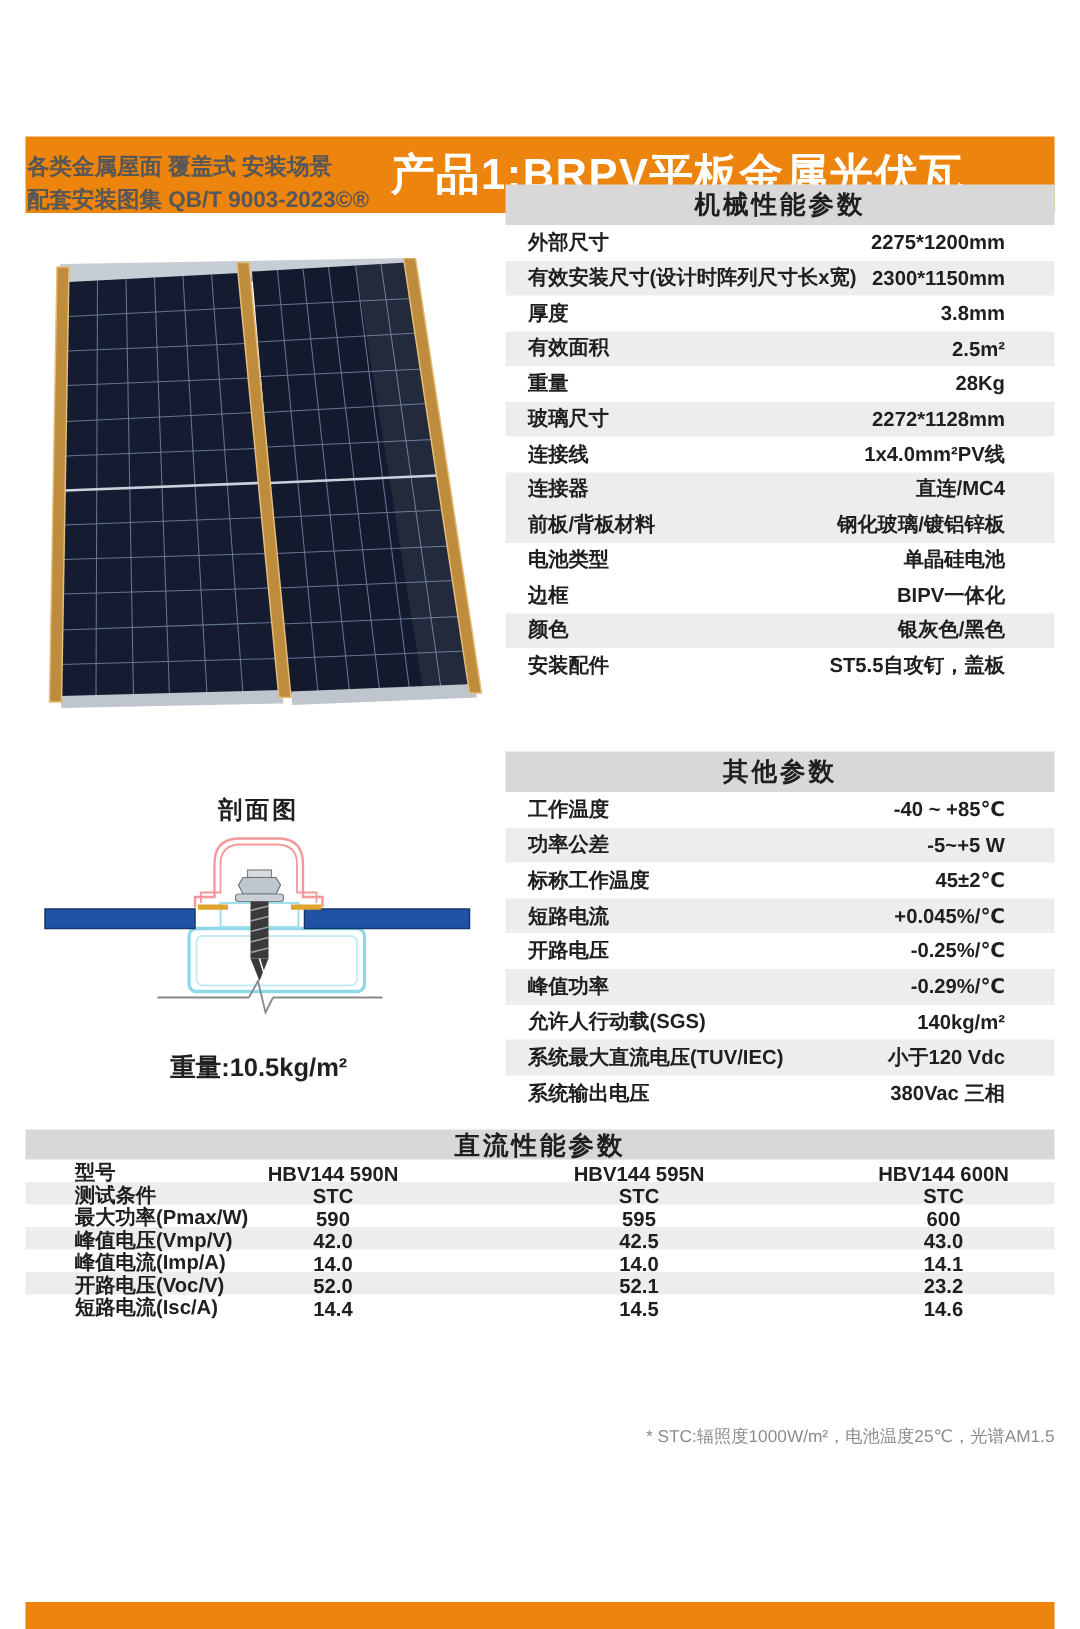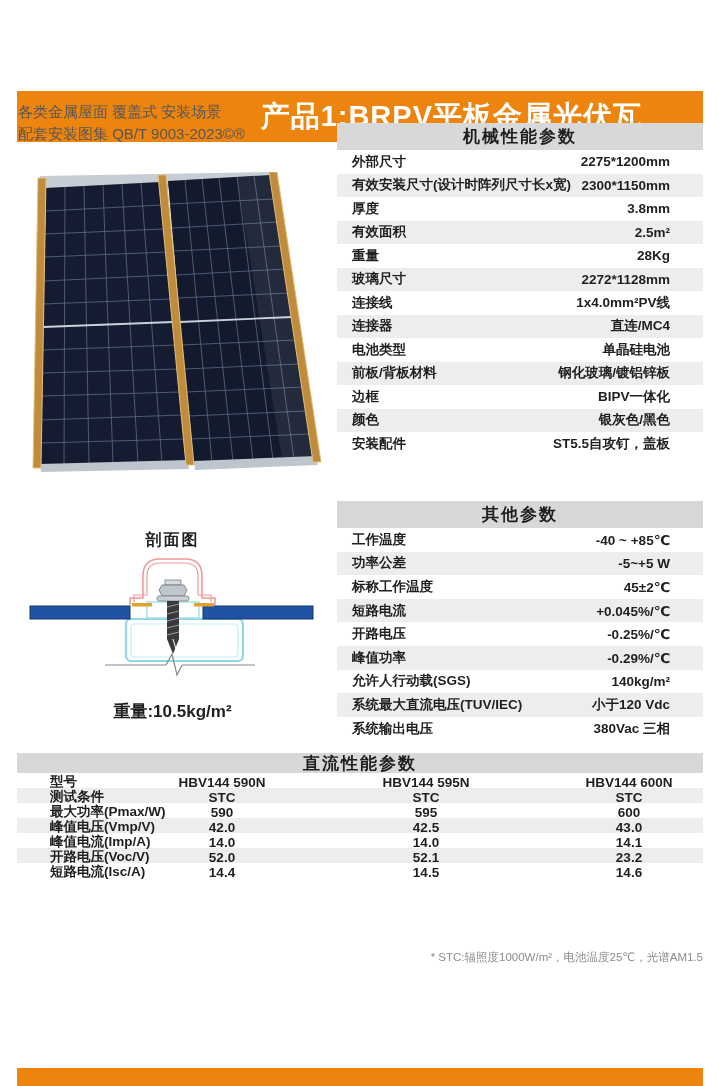--- a/index.html
+++ b/index.html
@@ -4,21 +4,21 @@
 <style>
   html,body{margin:0;padding:0;background:#fff;}
   .page{position:relative;width:720px;height:1086px;background:#fff;overflow:hidden;
         font-family:"Liberation Sans","DejaVu Sans",sans-serif;color:#1f1f1f;}
   
   .hdr{position:absolute;left:17px;top:47px;width:686px;height:51px;background:var(--accent,#EC840E);
        display:flex;align-items:center;justify-content:flex-end;padding-right:60px;box-sizing:border-box;margin-top:44px;}
   .hdr .title{color:#fff;font-size:29px;font-weight:700;letter-spacing:1px;white-space:nowrap;}
   .ftr{position:absolute;left:17px;top:1068px;width:686px;height:18px;background:var(--accent,#EC840E);}
   
-  .intro{position:absolute;left:18px;top:101px;font-size:15px;font-weight:400;color:#575757;line-height:22px;}
+  .intro{position:absolute;left:18px;top:101px;font-size:15px;font-weight:700;color:#575757;line-height:22px;}
   
   .photo{position:absolute;left:32px;top:172px;width:292px;height:300px;}
   .diag-title{position:absolute;left:25px;top:530px;width:295px;text-align:center;
               font-size:16px;font-weight:700;letter-spacing:2px;}
   .diag-svg{position:absolute;left:25px;top:550px;width:295px;height:128px;}
   .diag-weight{position:absolute;left:25px;top:700px;width:295px;text-align:center;
                font-size:17px;font-weight:700;}
   
   .tbl{position:absolute;box-sizing:border-box;}
   .thead{background:var(--thead,#D8D8D8);display:flex;align-items:center;justify-content:center;
@@ -138,27 +138,27 @@
           <span class="val">2272*1128mm</span>
         </div>
         <div class="kvrow">
           <span class="lbl">连接线</span>
           <span class="val">1x4.0mm²PV线</span>
         </div>
         <div class="kvrow alt">
           <span class="lbl">连接器</span>
           <span class="val">直连/MC4</span>
         </div>
+        <div class="kvrow alt">
+          <span class="lbl">前板/背板材料</span>
+          <span class="val">钢化玻璃/镀铝锌板</span>
+        </div>
         <div class="kvrow">
           <span class="lbl">电池类型</span>
           <span class="val">单晶硅电池</span>
-        </div>
-        <div class="kvrow alt">
-          <span class="lbl">前板/背板材料</span>
-          <span class="val">钢化玻璃/镀铝锌板</span>
         </div>
         <div class="kvrow">
           <span class="lbl">边框</span>
           <span class="val">BIPV一体化</span>
         </div>
         <div class="kvrow alt">
           <span class="lbl">颜色</span>
           <span class="val">银灰色/黑色</span>
         </div>
         <div class="kvrow">

